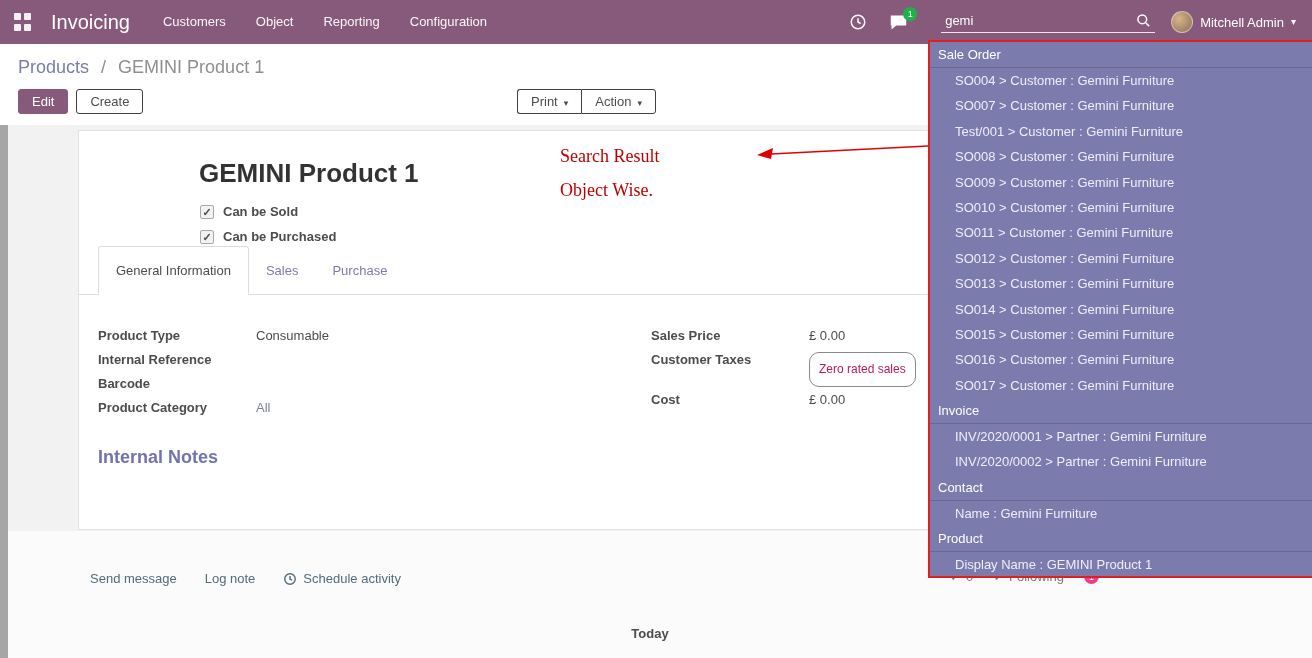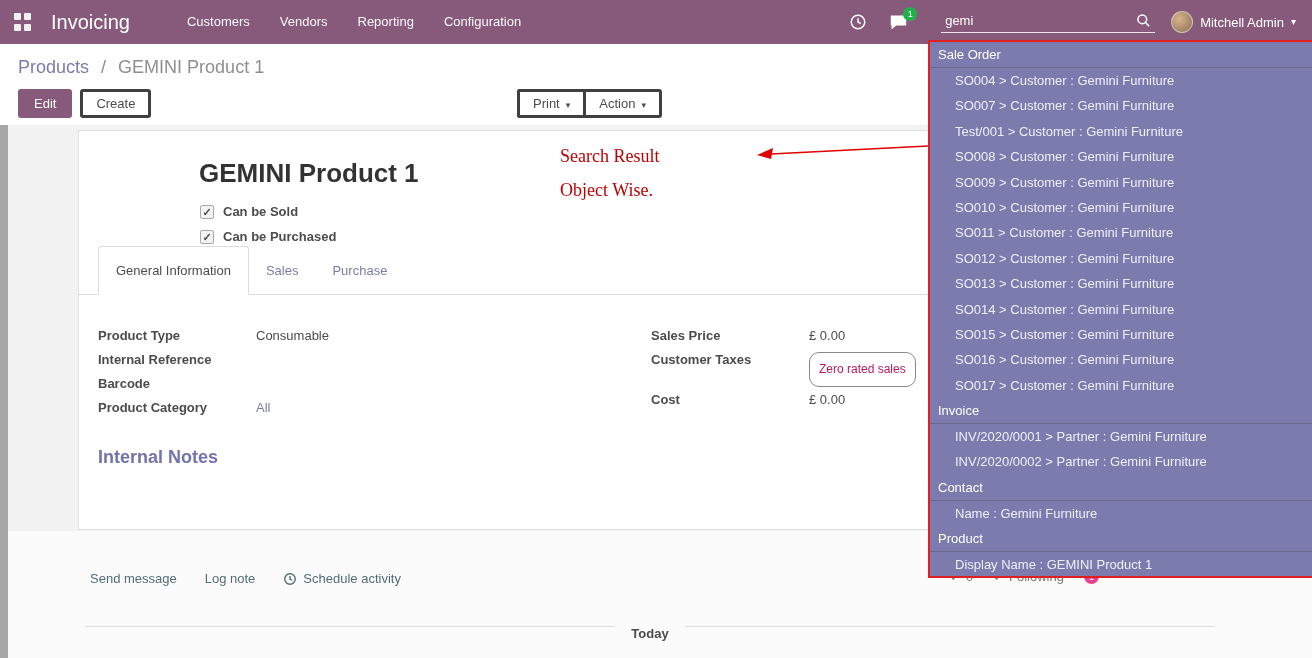--- a/index.html
+++ b/index.html
@@ -8,21 +8,21 @@
     position:relative; overflow:hidden; background:#fff;
     font-family:"Liberation Sans", sans-serif; color:#4c4c4c;
   }
 
   
   .navbar { position:absolute; top:0; left:0; right:0; height:44px; background:#875A7B;
             display:flex; align-items:center; color:#fff; z-index:20; }
   .apps-icon { width:19px; height:19px; margin-left:14px; display:grid;
                grid-template-columns:7px 7px; gap:3px; cursor:pointer; }
   .apps-icon span { width:7px; height:7px; background:rgba(255,255,255,.9); border-radius:1px; }
-  .brand { font-size:20px; margin-left:18px; margin-right:42px; white-space:nowrap; }
+  .brand { font-size:20px; margin-left:18px; margin-right:18px; white-space:nowrap; }
   .nav-menus { display:flex; height:52px; align-items:center; }
   .nav-menu { font-size:13px; padding:0 15px; line-height:44px; cursor:pointer; color:rgba(255,255,255,.95); }
   .nav-spacer { flex:1; }
   .icon-btn { position:relative; margin:0 11px; cursor:pointer; display:flex; align-items:center; }
   .badge-green { position:absolute; top:-7px; right:-9px; background:#21b04b; color:#fff;
                  font-size:9px; min-width:14px; height:14px; border-radius:8px; padding:0 3px;
                  display:flex; align-items:center; justify-content:center; }
   .searchbox { width:214px; margin:0 16px 0 22px; border-bottom:1px solid rgba(255,255,255,.85);
                display:flex; align-items:center; justify-content:space-between; padding:2px 4px 4px 4px; }
   .search-input { background:transparent; border:none; outline:none; color:#fff;
@@ -31,21 +31,21 @@
   .avatar { width:22px; height:22px; border-radius:50%; border:1px solid rgba(255,255,255,.45);
             background:radial-gradient(circle at 35% 35%, #d8b48b, #8a6d54); display:inline-block; }
   .caret { font-size:10px; line-height:1; }
 
   
   .breadcrumb { position:absolute; top:57px; left:18px; font-size:18px; z-index:5; }
   .bc-link { color:#7c7bad; cursor:pointer; }
   .bc-sep { color:#8f8f8f; margin:0 7px; }
   .bc-cur { color:#8f8f8f; }
   .btn-row { position:absolute; top:89px; left:18px; display:flex; gap:8px; z-index:5; }
-  .btn { font-size:13px; padding:4px 13px; border-radius:3px; border:3px solid #404040;
+  .btn { font-size:13px; padding:4px 13px; border-radius:3px; border:1px solid #404040;
          background:#fff; color:#4c4c4c; cursor:pointer; }
   .btn.primary { background:#875A7B; border-color:#875A7B; color:#fff; }
   .center-btns { position:absolute; top:89px; left:517px; display:flex; z-index:5; }
   .center-btns .btn:first-child { border-radius:3px 0 0 3px; border-right:none; }
   .center-btns .btn:last-child { border-radius:0 3px 3px 0; }
   .caret-dark { font-size:9px; margin-left:6px; }
 
   
   .content-bg { position:absolute; top:125px; left:0; right:0; bottom:0; background:#f2f2f2; z-index:1; }
   .chatter-bg { position:absolute; top:531px; left:8px; right:0; bottom:0; background:#fbfbfb; z-index:2; }
@@ -94,38 +94,38 @@
   
   .chatter-links { position:absolute; top:571px; left:90px; display:flex; gap:28px;
                    font-size:13px; color:#546b78; z-index:3; align-items:center; }
   .chatter-link { cursor:pointer; display:flex; align-items:center; gap:6px; }
   .followers { position:absolute; top:569px; left:950px; display:flex; gap:20px;
                align-items:center; font-size:13px; color:#777; z-index:2; }
   .f-item { display:flex; align-items:center; gap:5px; cursor:pointer; }
   .badge-pink { background:#e83e8c; color:#fff; font-size:9px; min-width:15px; height:15px;
                 border-radius:8px; display:flex; align-items:center; justify-content:center; padding:0 3px; }
   .today { position:absolute; top:626px; left:85px; right:97px; display:flex;
-           z-index:3; font-size:13px; font-weight:bold; color:#4c4c4c; }
+           align-items:center; z-index:3; font-size:13px; font-weight:bold; color:#4c4c4c;flex-direction:column; }
   .today .line { flex:1; height:1px; background:#ddd; }
   .today .label { margin:0 16px; }
 </style>
 </head>
 <body>
 
 <div class="navbar">
   <div class="apps-icon">
     <span></span>
       <span></span>
       <span></span>
       <span></span>
   </div>
   <div class="brand">Invoicing</div>
   <div class="nav-menus">
     <div class="nav-menu">Customers</div>
-    <div class="nav-menu">Vendors</div>
+    <div class="nav-menu">Object</div>
     <div class="nav-menu">Reporting</div>
     <div class="nav-menu">Configuration</div>
   </div>
   <div class="nav-spacer"></div>
   <div class="icon-btn">
     <svg width="18" height="18" viewBox="0 0 24 24" fill="none" stroke="#fff" stroke-width="2">
       <circle cx="12" cy="12" r="9"></circle>
         <path d="M12 7v5l3.5 2"></path>
     </svg>
   </div>

